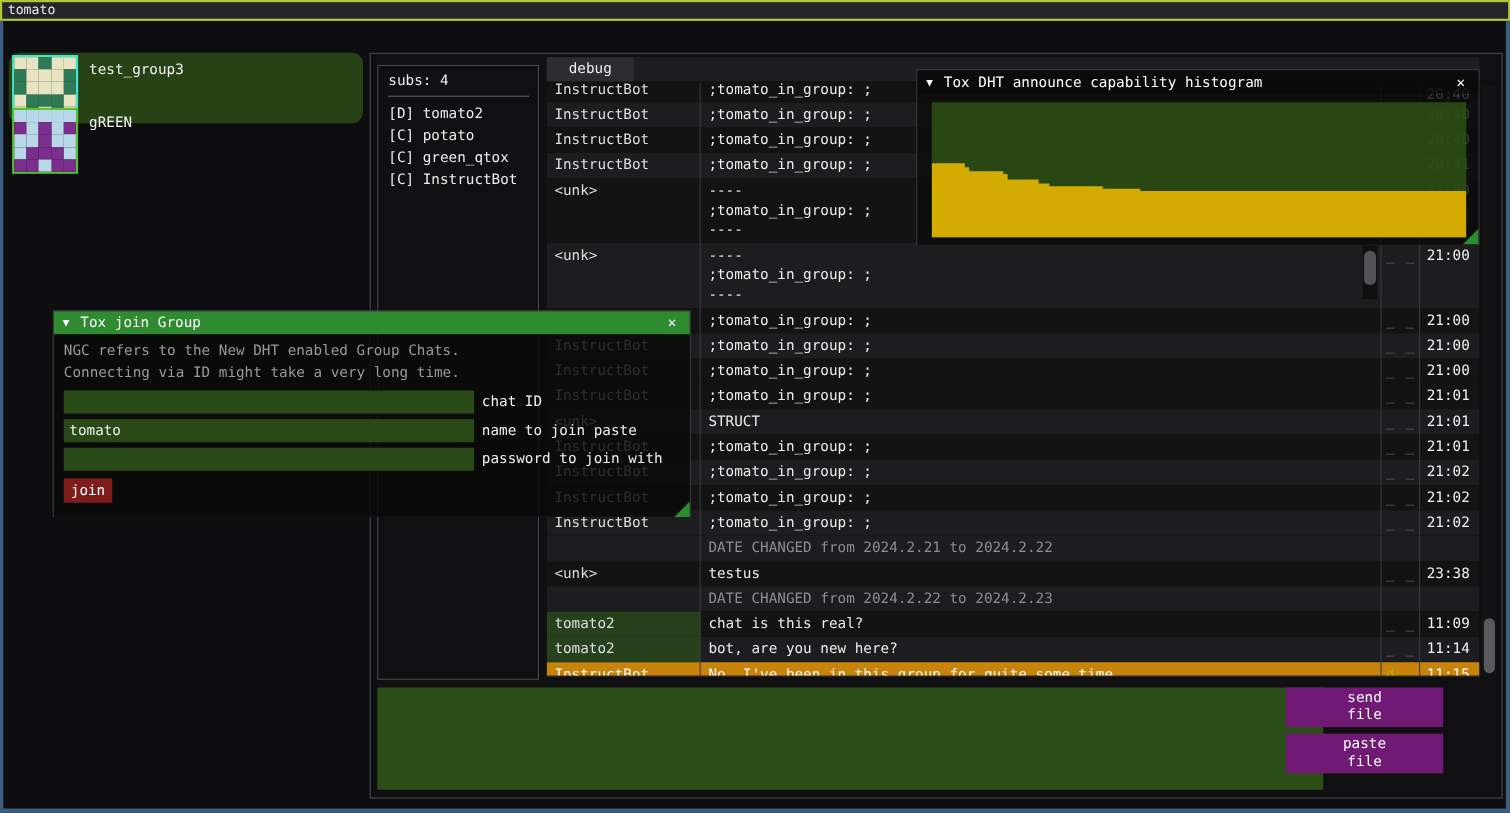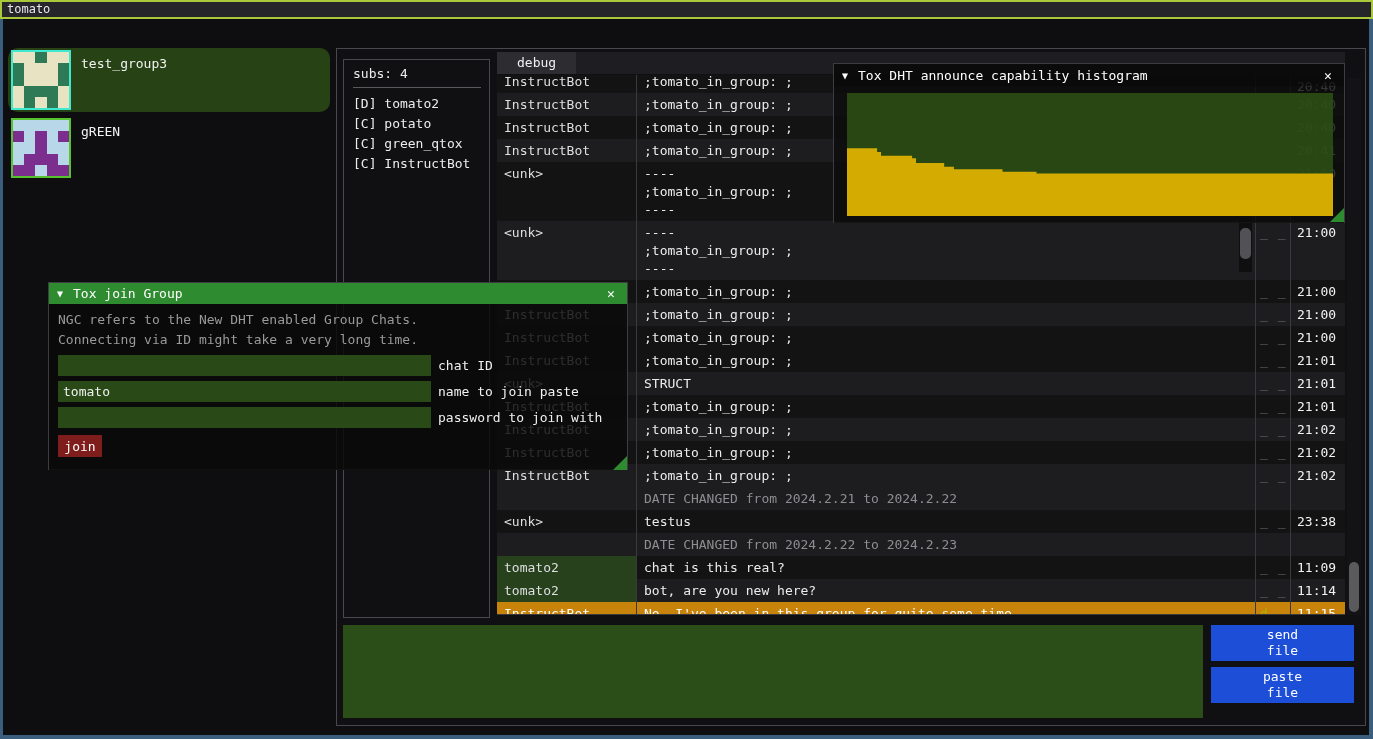--- a/index.html
+++ b/index.html
@@ -55,21 +55,21 @@
   .status-d { color:#a8b400; }
   .clip-inner { position:relative; top:-5px; }
 
   .scroll-track { position:absolute; left:1347px; top:78px; width:14px; height:537px; background:#131315; }
   .scroll-pill { position:absolute; left:2px; top:484px; width:10px; height:50px; background:#5a5a5c; border-radius:5px; }
   .inner-track { position:absolute; left:1239px; top:219px; width:13px; height:53px; background:#0f0f0f; }
   .inner-pill { position:absolute; left:1px; top:9px; width:11px; height:31px; background:#525256; border-radius:5px; }
 
   .chat-input { position:absolute; left:343px; top:625px; width:860px; height:93px; background:#2b4d17;
                 border:none; outline:none; resize:none; color:#ececec; font:13px "DejaVu Sans Mono",monospace; padding:4px 6px; }
-  .file-btn { position:absolute; left:1211px; width:143px; height:36px; background:#1d4ed8; border:none;
+  .file-btn { position:absolute; left:1169px; width:143px; height:36px; background:#701a75; border:none;
               color:#ffffff; font:13px "DejaVu Sans Mono",monospace; white-space:pre-line; line-height:16px; cursor:pointer; }
   .file-btn.send { top:625px; } .file-btn.paste { top:667px; }
 
   
   .fwin { position:absolute; border:1px solid #3c3c42; }
   .win-title { height:22px; display:flex; align-items:center; color:#ffffff; padding:0 8px; }
   .win-title .collapse { margin-right:10px; font-size:10px; }
   .win-title .w-label { flex:1; white-space:nowrap; }
   .win-title .close { width:16px; text-align:center; cursor:pointer; }
   .hist-window { left:833px; top:63px; width:512px; height:160px; }
@@ -124,21 +124,21 @@
           <div style="background: rgb(46, 122, 87);"></div>
           <div style="background: rgb(232, 227, 194);"></div>
           <div style="background: rgb(232, 227, 194);"></div>
           <div style="background: rgb(46, 122, 87);"></div>
           <div style="background: rgb(232, 227, 194);"></div>
           <div style="background: rgb(46, 122, 87);"></div>
           <div style="background: rgb(232, 227, 194);"></div>
         </div>
         <span class="group-label">test_group3</span>
       </div>
-      <div class="group-row" style="top: 116px;">
+      <div class="group-row" style="top: 96px;">
         <div class="avatar" style="border: 2px solid rgb(85, 194, 46);">
           <div style="background: rgb(184, 215, 232);"></div>
           <div style="background: rgb(184, 215, 232);"></div>
           <div style="background: rgb(184, 215, 232);"></div>
           <div style="background: rgb(184, 215, 232);"></div>
           <div style="background: rgb(184, 215, 232);"></div>
           <div style="background: rgb(124, 46, 142);"></div>
           <div style="background: rgb(184, 215, 232);"></div>
           <div style="background: rgb(124, 46, 142);"></div>
           <div style="background: rgb(184, 215, 232);"></div>

